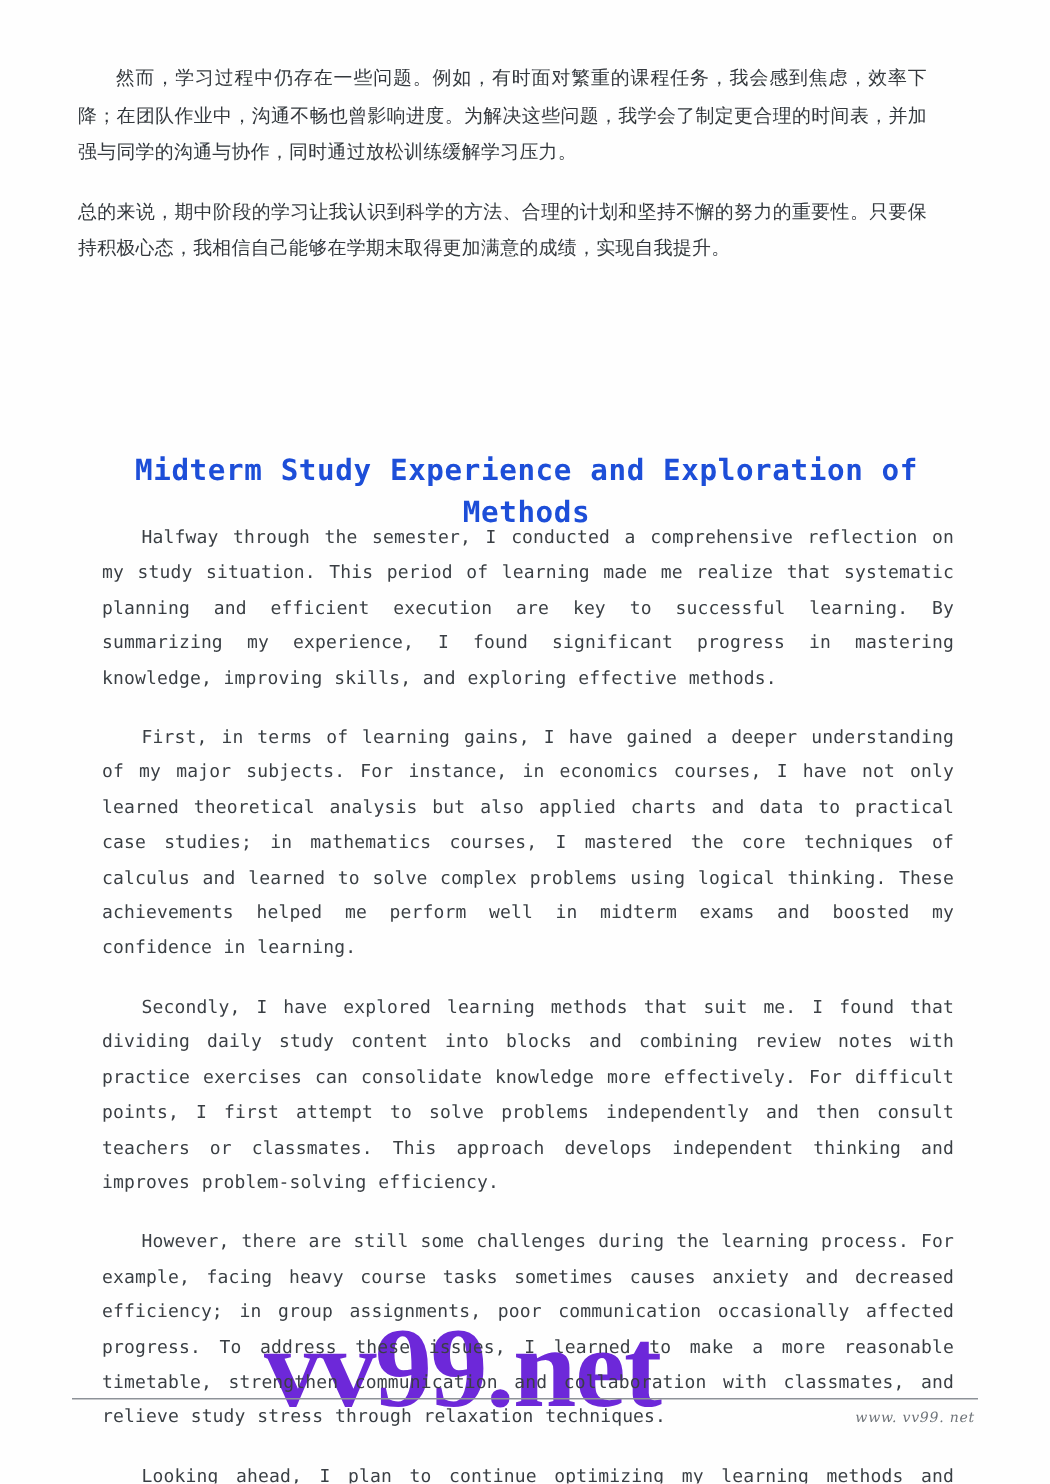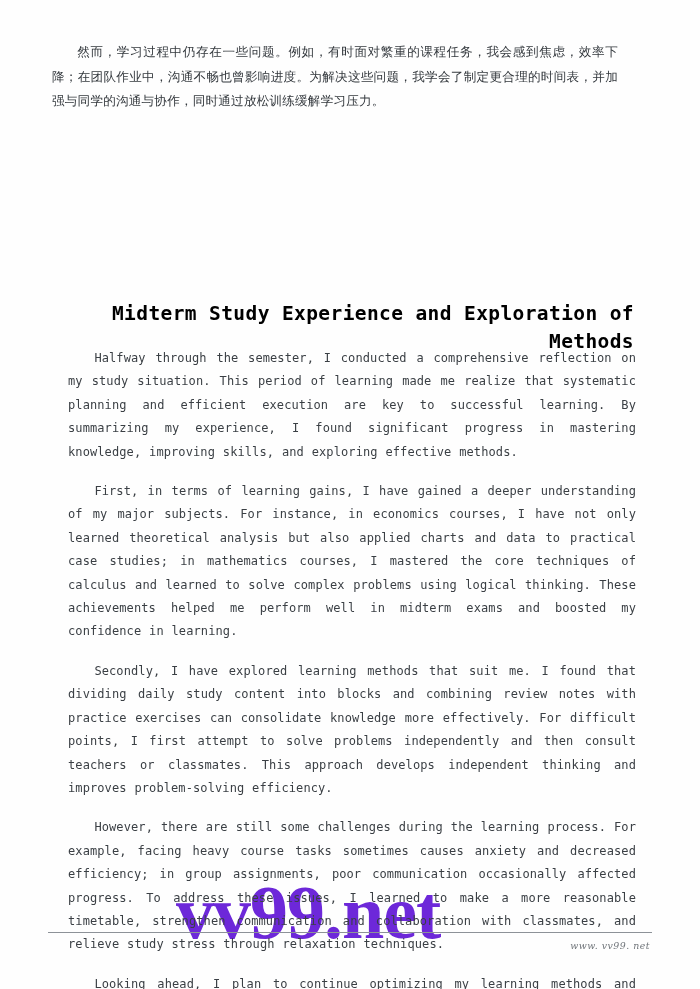--- a/index.html
+++ b/index.html
@@ -61,26 +61,26 @@
   }
   p.cn.noindent { text-indent: 0; }
   p.cn:last-child { margin-bottom: 0; }
 
   
   .en-title {
     position: absolute;
     left: 68px;
     top: 300px;
     width: 566px;
-    text-align: right;
+    text-align: center;
     font-family: "DejaVu Sans Mono", "Liberation Mono", monospace;
     font-weight: 700;
     font-size: 19.5px;
     letter-spacing: 0.4px;
-    color: #000000;
+    color: #1d4ed8;
     line-height: 28px;
   }
 
   
   .en-block {
     position: absolute;
     left: 68px;
     top: 347px;
     width: 568px;
   }
@@ -123,20 +123,21 @@
 </style>
 </head>
 <body>
 
 <div class="page">
 
   <div class="watermark">vv99.net</div>
 
   <div class="cn-block">
     <p class="cn">然而，学习过程中仍存在一些问题。例如，有时面对繁重的课程任务，我会感到焦虑，效率下降；在团队作业中，沟通不畅也曾影响进度。为解决这些问题，我学会了制定更合理的时间表，并加强与同学的沟通与协作，同时通过放松训练缓解学习压力。</p>
+    <p class="cn noindent">总的来说，期中阶段的学习让我认识到科学的方法、合理的计划和坚持不懈的努力的重要性。只要保持积极心态，我相信自己能够在学期末取得更加满意的成绩，实现自我提升。</p>
   </div>
 
   <div class="en-title">Midterm Study Experience and Exploration of Methods</div>
 
   <div class="en-block">
     <p class="en">Halfway through the semester, I conducted a comprehensive reflection on my study situation. This period of learning made me realize that systematic planning and efficient execution are key to successful learning. By summarizing my experience, I found significant progress in mastering knowledge, improving skills, and exploring effective methods.</p>
     <p class="en">First, in terms of learning gains, I have gained a deeper understanding of my major subjects. For instance, in economics courses, I have not only learned theoretical analysis but also applied charts and data to practical case studies; in mathematics courses, I mastered the core techniques of calculus and learned to solve complex problems using logical thinking. These achievements helped me perform well in midterm exams and boosted my confidence in learning.</p>
     <p class="en">Secondly, I have explored learning methods that suit me. I found that dividing daily study content into blocks and combining review notes with practice exercises can consolidate knowledge more effectively. For difficult points, I first attempt to solve problems independently and then consult teachers or classmates. This approach develops independent thinking and improves problem-solving efficiency.</p>
     <p class="en">However, there are still some challenges during the learning process. For example, facing heavy course tasks sometimes causes anxiety and decreased efficiency; in group assignments, poor communication occasionally affected progress. To address these issues, I learned to make a more reasonable timetable, strengthen communication and collaboration with classmates, and relieve study stress through relaxation techniques.</p>
     <p class="en">Looking ahead, I plan to continue optimizing my learning methods and strengthen the combination of theory and practice. Beyond professional study, I hope to participate in research projects and social practice to enhance my comprehensive</p>

